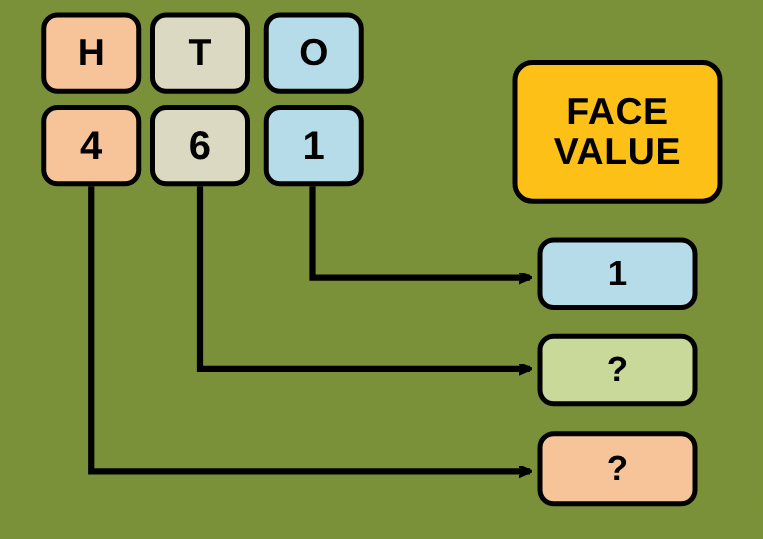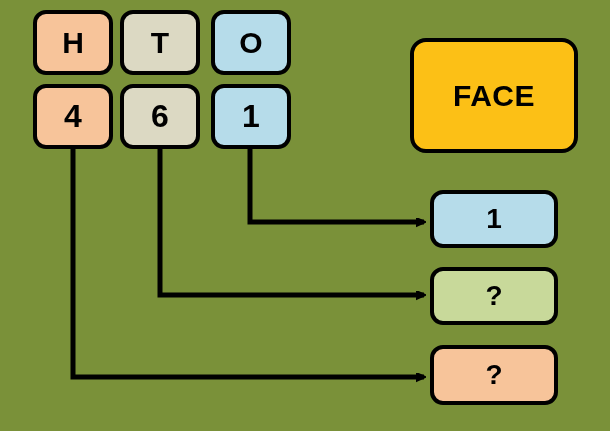--- a/index.html
+++ b/index.html
@@ -25,21 +25,21 @@
     line-height:1.05;
     text-align:center;
   }
 
   
   .pv{width:80px;height:65px;font-size:30px;border-radius:13px;}
   .pv.digit{font-size:32px;}
 
   
   .facevalue{
-    left:410px;top:38px;width:168px;height:115px;
+    left:410px;top:48px;width:168px;height:115px;
     background:#fcc016;
     font-size:30px;
     border-radius:16px;
     flex-direction:column;
     letter-spacing:0.5px;
   }
   .facevalue span{display:block;}
 
   
   .result{
@@ -85,20 +85,21 @@
   </div>
   <div class="box pv digit" style="left:120px;top:84px;background:#dcd9c3;">
     <span>6</span>
   </div>
   <div class="box pv digit" style="left:211px;top:84px;background:#b6dcea;">
     <span>1</span>
   </div>
 
   <div class="box facevalue">
     <span>FACE</span>
+    <span>VALUE</span>
   </div>
 
   <div class="box result" style="top:190px;height:58px;background:#b6dcea;">
     <span>1</span>
   </div>
   <div class="box result" style="top:267px;height:58px;background:#c8d99a;">
     <span>?</span>
   </div>
   <div class="box result" style="top:345px;height:60px;background:#f7c49a;">
     <span>?</span>

